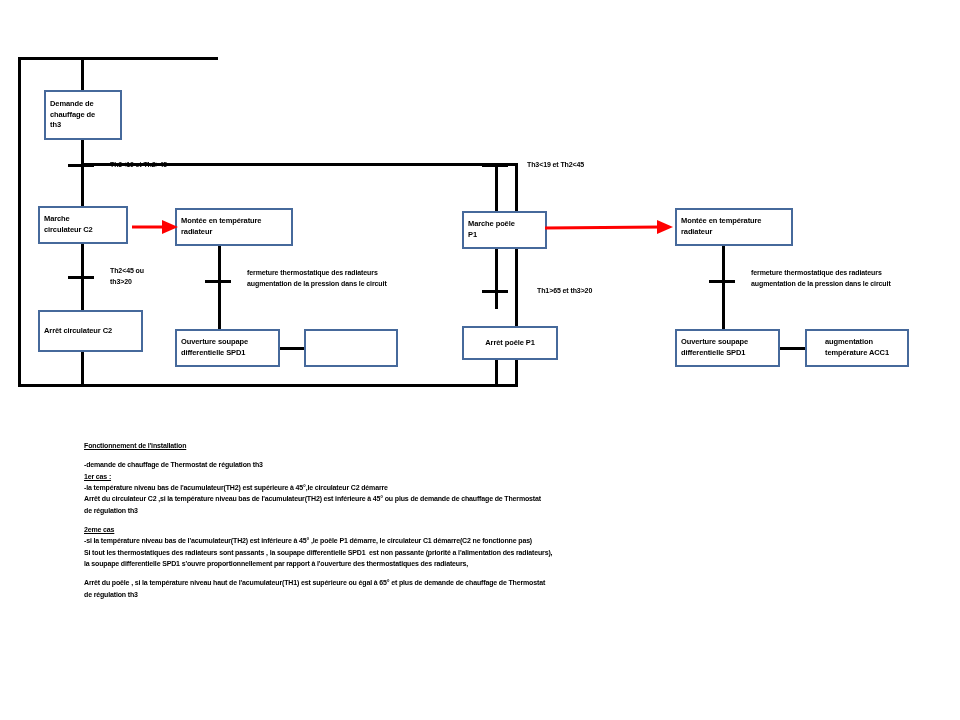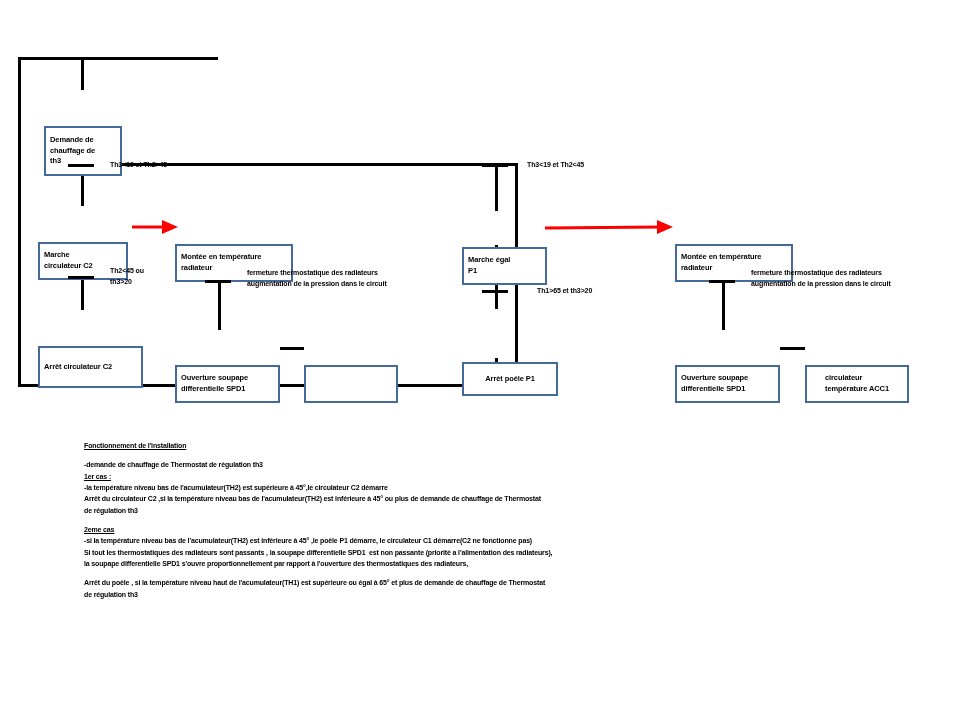--- a/index.html
+++ b/index.html
@@ -28,21 +28,20 @@
   
   .step-box {
     position: absolute;
     box-sizing: border-box;
     background: #ffffff;
     border: 2px solid #46699b;
     display: flex;
     align-items: center;
     padding: 3px 4px;
     z-index: 5;
-    margin-top: 36px;
   }
   .step-box .step-label {
     font-size: 7.5px;
     font-weight: bold;
     line-height: 1.45;
     letter-spacing: -0.1px;
     white-space: pre-line;
     color: #000000;
   }
   .step-box.centered {
@@ -191,40 +190,40 @@
   <div class="step-box" style="left:175px; top:329px; width:105px; height:38px;">
     <span class="step-label">Ouverture soupape
 differentielle SPD1</span>
   </div>
 
   <div class="step-box centered" style="left:304px; top:329px; width:94px; height:38px;">
     <span class="step-label"></span>
   </div>
 
   <div class="step-box" style="left:462px; top:211px; width:85px; height:38px;">
-    <span class="step-label">Marche égal
+    <span class="step-label">Marche poêle
 P1</span>
   </div>
 
   <div class="step-box centered" style="left:462px; top:326px; width:96px; height:34px;">
     <span class="step-label">Arrèt poêle P1</span>
   </div>
 
   <div class="step-box" style="left:675px; top:208px; width:118px; height:38px;">
     <span class="step-label">Montée en température
 radiateur</span>
   </div>
 
   <div class="step-box" style="left:675px; top:329px; width:105px; height:38px;">
     <span class="step-label">Ouverture soupape
 differentielle SPD1</span>
   </div>
 
   <div class="step-box centered" style="left:805px; top:329px; width:104px; height:38px;">
-    <span class="step-label">circulateur
+    <span class="step-label">augmentation
 température ACC1</span>
   </div>
 
 </div>
 
 <div id="notes">
   <div class="note-line note-heading">Fonctionnement de l'installation</div>
   <div class="note-spacer"></div>
   <div class="note-line">-demande de chauffage de Thermostat de régulation th3</div>
   <div class="note-line note-heading">1er cas :</div>

